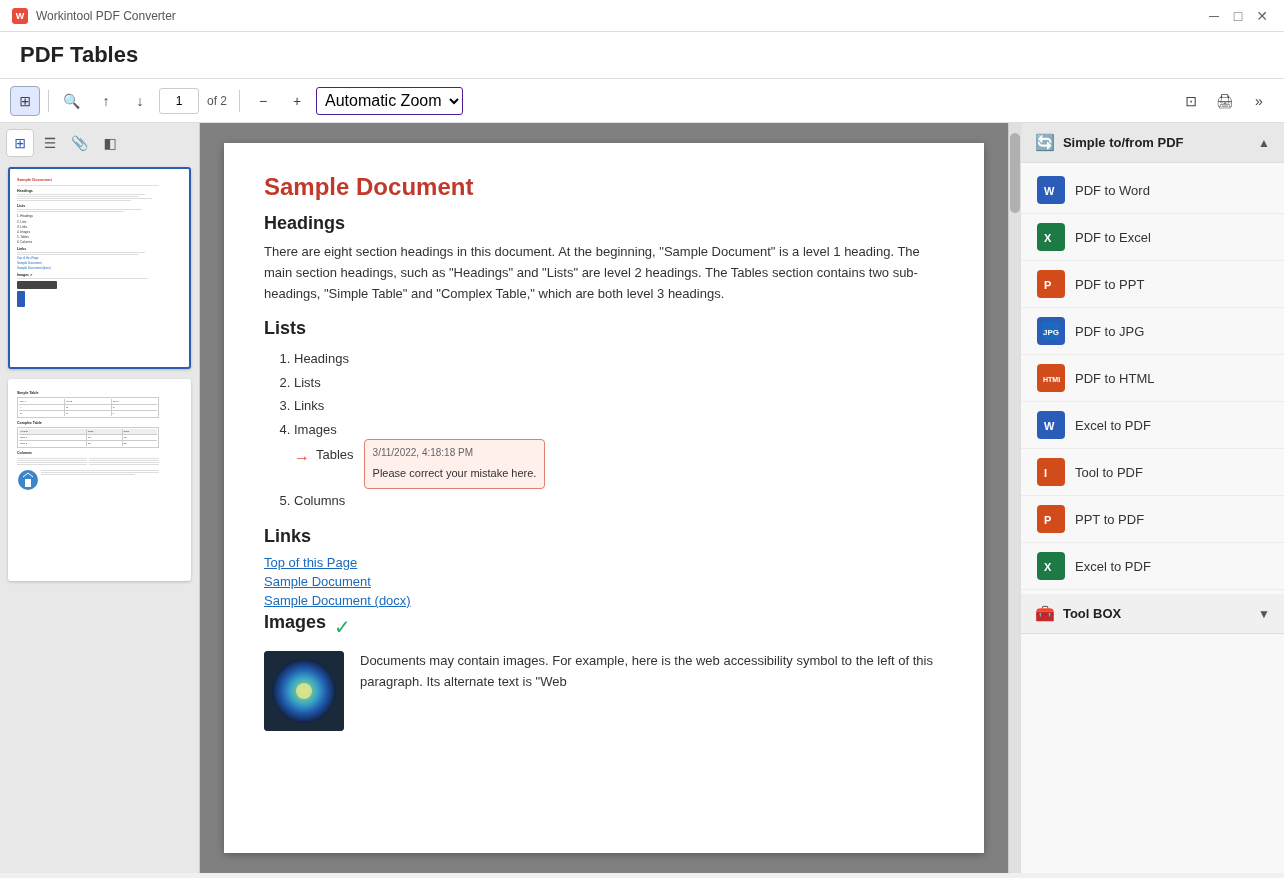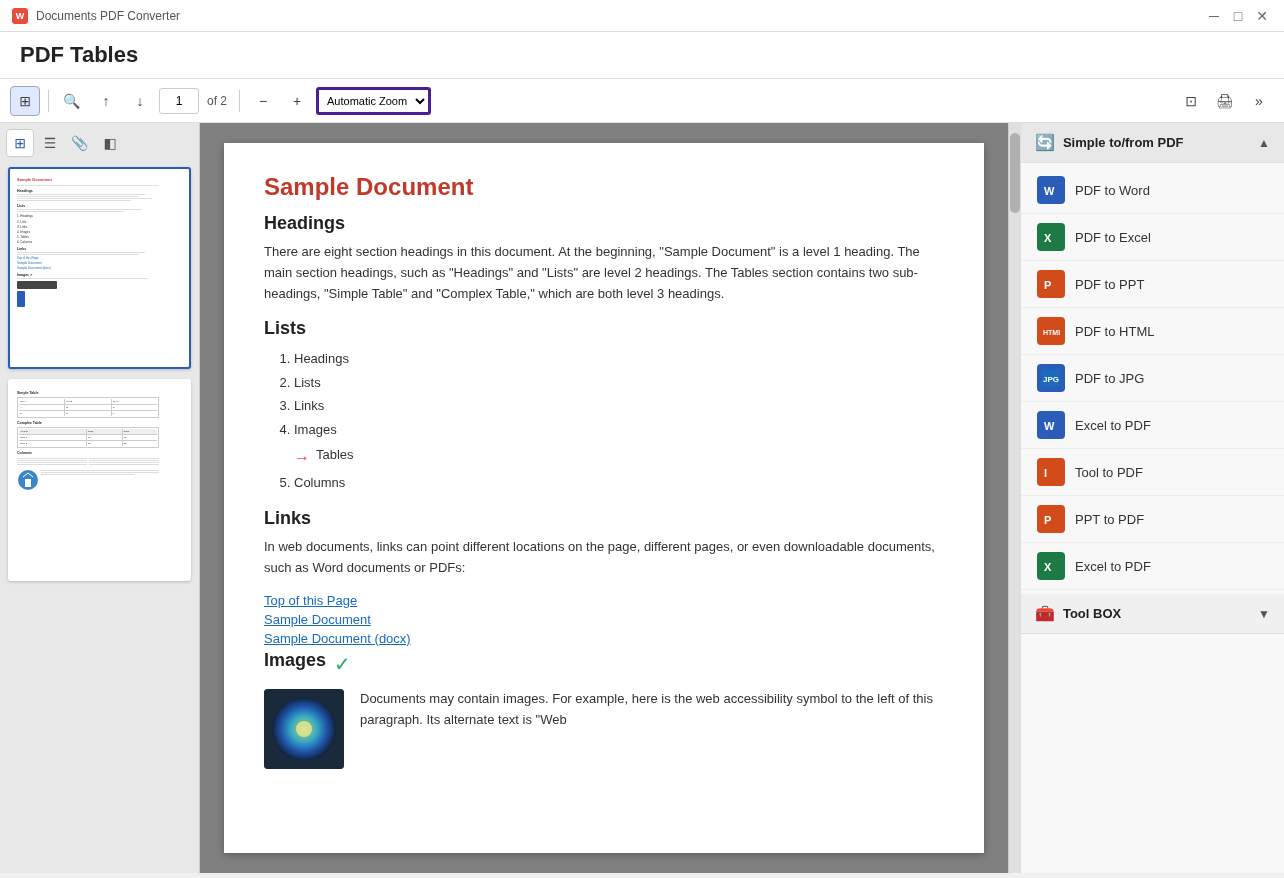--- a/index.html
+++ b/index.html
@@ -36,21 +36,21 @@
       display: flex;
       align-items: center;
       padding: 0 10px;
       border-bottom: 1px solid #ddd;
       gap: 4px;
     }
     .toolbar-btn { width: 30px; height: 30px; background: none; border: 1px solid transparent; border-radius: 4px; cursor: pointer; display: flex; align-items: center; justify-content: center; font-size: 14px; color: #444; }
     .toolbar-btn.active { background: #e0e8ff; border-color: #9ab; }
     .page-input { width: 40px; height: 26px; border: 1px solid #ccc; border-radius: 3px; text-align: center; font-size: 12px; }
     .page-of { font-size: 12px; color: #555; margin: 0 4px; }
-    .zoom-select { height: 28px; border: 3px solid #4c1d95; border-radius: 3px; padding: 0 4px; font-size: 11px; background: white; cursor: pointer; }
+    .zoom-select { height: 28px; border: 1px solid #4c1d95; border-radius: 3px; padding: 0 4px; font-size: 16px; background: white; cursor: pointer; }
     .toolbar-sep { width: 1px; height: 22px; background: #ccc; margin: 0 4px; }
     .toolbar-spacer { flex: 1; }
     .toolbar-right { display: flex; gap: 4px; }
 
     
     .main-layout {
       display: flex;
       height: calc(878px - 32px - 52px - 44px);
     }
 
@@ -211,21 +211,21 @@
     .pdf-scroll::-webkit-scrollbar { width: 12px; }
     .pdf-scroll::-webkit-scrollbar-track { background: #e0e0e0; }
     .pdf-scroll::-webkit-scrollbar-thumb { background: #b0b0b0; border-radius: 6px; }
   </style>
 </head>
 <body>
 
 <div class="title-bar">
   <div class="title-bar-left">
     <div class="title-bar-logo">W</div>
-    <span class="title-bar-text">Documents PDF Converter</span>
+    <span class="title-bar-text">Workintool PDF Converter</span>
   </div>
   <div class="title-bar-controls">
     <button class="title-btn">─</button>
     <button class="title-btn">□</button>
     <button class="title-btn close">✕</button>
   </div>
 </div>
 
 <div class="app-header">
   <div class="app-title">PDF Tables</div>
@@ -411,26 +411,29 @@
         <h2 class="pdf-h2">Lists</h2>
 
         <ol class="pdf-list">
           <li>Headings</li>
           <li>Lists</li>
           <li>Links</li>
           <li>Images</li>
           <li style="display:flex;align-items:flex-start;gap:6px;">
             <span style="color:#e74c3c;font-size:16px;margin-top:1px;">→</span>
             <span style="margin-top:2px;">Tables</span>
+            <div class="comment-box" style="margin-left:4px;margin-top:-2px;">
+              <div class="comment-date">3/11/2022, 4:18:18 PM</div>
+              <div class="comment-text">Please correct your mistake here.</div>
+            </div>
           </li>
           <li>Columns</li>
         </ol>
 
         <h2 class="pdf-h2">Links</h2>
-        <p class="pdf-para">In web documents, links can point different locations on the page, different pages, or even downloadable documents, such as Word documents or PDFs:</p>
 
         <div>
           <a class="pdf-link">Top of this Page</a>
           <a class="pdf-link">Sample Document</a>
           <a class="pdf-link">Sample Document (docx)</a>
         </div>
 
         <div class="pdf-h2-with-check">
           <h2 class="pdf-h2">Images</h2>
           <span class="check-mark">✓</span>
@@ -498,37 +501,37 @@
         <div class="panel-item-icon icon-ppt">
           <svg width="18" height="18" viewBox="0 0 18 18">
               <rect width="18" height="18" rx="2" fill="#d14b1b"></rect>
               <text x="2" y="14" font-size="11" fill="white" font-weight="bold">P</text>
             </svg>
         </div>
         <span class="panel-item-label">PDF to PPT</span>
       </div>
 
       <div class="panel-item">
+        <div class="panel-item-icon" style="background:#2a5cb8;width:28px;height:28px;border-radius:4px;display:flex;align-items:center;justify-content:center;">
+          <svg width="18" height="18" viewBox="0 0 18 18">
+              <rect width="18" height="18" rx="2" fill="#1a6abf"></rect>
+              <text x="1" y="13" font-size="8" fill="white" font-weight="bold">JPG</text>
+            </svg>
+        </div>
+        <span class="panel-item-label">PDF to JPG</span>
+      </div>
+
+      <div class="panel-item">
         <div class="panel-item-icon icon-html">
           <svg width="18" height="18" viewBox="0 0 18 18">
               <rect width="18" height="18" rx="2" fill="#d14b1b"></rect>
               <text x="1" y="13" font-size="7" fill="white" font-weight="bold">HTML</text>
             </svg>
         </div>
         <span class="panel-item-label">PDF to HTML</span>
-      </div>
-
-      <div class="panel-item">
-        <div class="panel-item-icon" style="background:#2a5cb8;width:28px;height:28px;border-radius:4px;display:flex;align-items:center;justify-content:center;">
-          <svg width="18" height="18" viewBox="0 0 18 18">
-              <rect width="18" height="18" rx="2" fill="#1a6abf"></rect>
-              <text x="1" y="13" font-size="8" fill="white" font-weight="bold">JPG</text>
-            </svg>
-        </div>
-        <span class="panel-item-label">PDF to JPG</span>
       </div>
 
       <div class="panel-item">
         <div class="panel-item-icon icon-word2">
           <svg width="18" height="18" viewBox="0 0 18 18">
               <rect width="18" height="18" rx="2" fill="#2a5cb8"></rect>
               <text x="2" y="14" font-size="11" fill="white" font-weight="bold">W</text>
             </svg>
         </div>
         <span class="panel-item-label">Excel to PDF</span>

